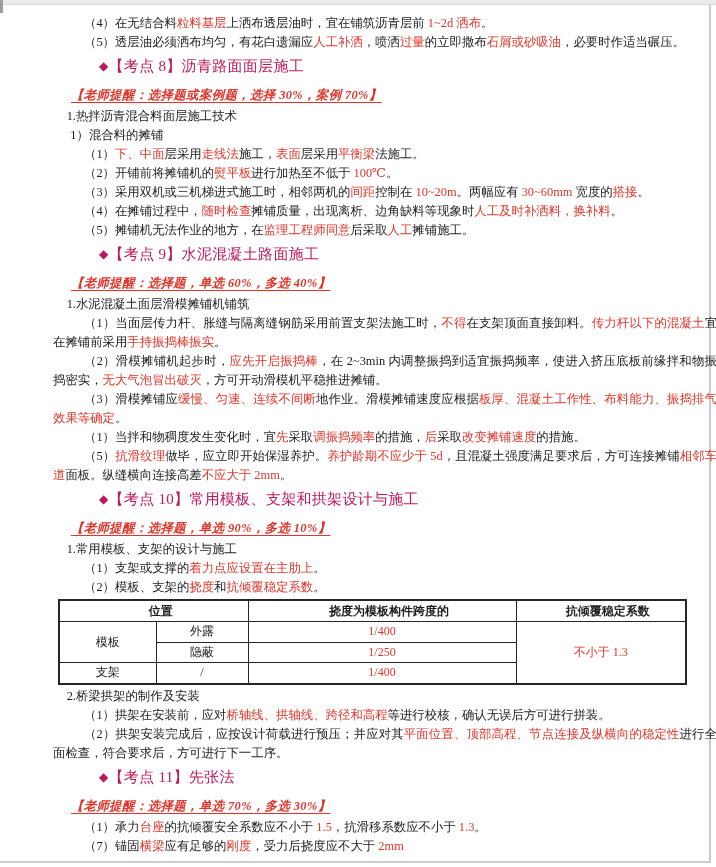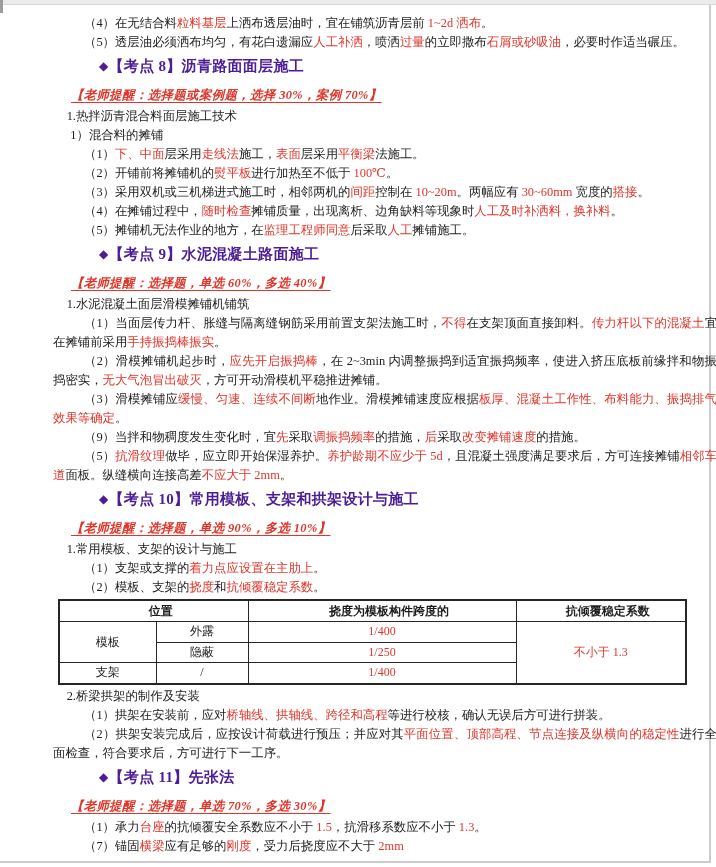--- a/index.html
+++ b/index.html
@@ -8,21 +8,21 @@
   .top-strip{position:absolute;top:0;left:0;right:0;height:4px;background:#ebebeb;border-bottom:1px solid #d8d8d8;}
   .corner{position:absolute;top:0;left:0;width:3px;height:13px;background:#9c9c9c;}
   .right-line{position:absolute;top:5px;right:5px;width:2px;bottom:4px;background:#cccccc;}
   .bottom-line{position:absolute;left:0;right:5px;bottom:4px;height:2px;background:#cccccc;}
 
   .content{position:absolute;top:14px;left:53px;width:664px;font-size:12.4px;line-height:19px;text-align:justify;}
   .content p{margin:0;padding:0;}
   p.item{text-indent:2.5em;}
   p.sub1{text-indent:1.1em;}
   p.sub2{text-indent:1.4em;}
-  h2.heading{font-size:15px;font-weight:bold;color:#4c1d95;margin:4px 0 4px 46px;line-height:20px;text-align:left;letter-spacing:.3px;}
+  h2.heading{font-size:15px;font-weight:normal;color:#be185d;margin:4px 0 4px 46px;line-height:20px;text-align:left;letter-spacing:.3px;}
   h2.heading .diamond{font-size:12px;vertical-align:1px;}
   p.note{color:var(--red);font-weight:bold;font-style:italic;text-decoration:underline;text-underline-offset:3px;
          margin:10px 0 2px 18px;text-align:left;letter-spacing:.4px;line-height:19px;}
   .red{color:var(--red);}
 
   table.tbl{border-collapse:collapse;margin:2px 0 2px 5px;width:627px;table-layout:fixed;
             font-size:12px;border:2px solid #262626;}
   table.tbl th,table.tbl td{border:1px solid #262626;text-align:center;vertical-align:middle;
             padding:0 2px;height:19.5px;overflow:hidden;}
   table.tbl th{font-weight:bold;height:20px;padding-left:16px;}
@@ -48,21 +48,21 @@
         <p class="item"><span>（2）开铺前将摊铺机的</span><span class="red">熨平板</span><span>进行加热至不低于 </span><span class="red">100℃</span><span>。</span></p>
         <p class="item"><span>（3）采用双机或三机梯进式施工时，相邻两机的</span><span class="red">间距</span><span>控制在 </span><span class="red">10~20m</span><span>。两幅应有 </span><span class="red">30~60mm</span><span> 宽度的</span><span class="red">搭接</span><span>。</span></p>
         <p class="item"><span>（4）在摊铺过程中，</span><span class="red">随时检查</span><span>摊铺质量，出现离析、边角缺料等现象时</span><span class="red">人工及时补洒料，换补料</span><span>。</span></p>
         <p class="item"><span>（5）摊铺机无法作业的地方，在</span><span class="red">监理工程师同意</span><span>后采取</span><span class="red">人工</span><span>摊铺施工。</span></p>
         <h2 class="heading"><span class="diamond">◆</span><span>【考点 9】水泥混凝土路面施工</span></h2>
         <p class="note"><span class="red">【老师提醒：选择题，单选 60%，多选 40%】</span></p>
         <p class="sub1"><span>1.水泥混凝土面层滑模摊铺机铺筑</span></p>
         <p class="item"><span>（1）当面层传力杆、胀缝与隔离缝钢筋采用前置支架法施工时，</span><span class="red">不得</span><span>在支架顶面直接卸料。</span><span class="red">传力杆以下的混凝土</span><span>宜在摊铺前采用</span><span class="red">手持振捣棒振实</span><span>。</span></p>
         <p class="item"><span>（2）滑模摊铺机起步时，</span><span class="red">应先开启振捣棒</span><span>，在 2~3min 内调整振捣到适宜振捣频率，使进入挤压底板前缘拌和物振捣密实，</span><span class="red">无大气泡冒出破灭</span><span>，方可开动滑模机平稳推进摊铺。</span></p>
         <p class="item"><span>（3）滑模摊铺应</span><span class="red">缓慢、匀速、连续不间断</span><span>地作业。滑模摊铺速度应根据</span><span class="red">板厚、混凝土工作性、布料能力、振捣排气效果等确定</span><span>。</span></p>
-        <p class="item"><span>（9）当拌和物稠度发生变化时，宜</span><span class="red">先</span><span>采取</span><span class="red">调振捣频率</span><span>的措施，</span><span class="red">后</span><span>采取</span><span class="red">改变摊铺速度</span><span>的措施。</span></p>
+        <p class="item"><span>（1）当拌和物稠度发生变化时，宜</span><span class="red">先</span><span>采取</span><span class="red">调振捣频率</span><span>的措施，</span><span class="red">后</span><span>采取</span><span class="red">改变摊铺速度</span><span>的措施。</span></p>
         <p class="item"><span>（5）</span><span class="red">抗滑纹理</span><span>做毕，应立即开始保湿养护。</span><span class="red">养护龄期不应少于 5d</span><span>，且混凝土强度满足要求后，方可连接摊铺</span><span class="red">相邻车道</span><span>面板。纵缝横向连接高差</span><span class="red">不应大于 2mm</span><span>。</span></p>
         <h2 class="heading"><span class="diamond">◆</span><span>【考点 10】常用模板、支架和拱架设计与施工</span></h2>
         <p class="note"><span class="red">【老师提醒：选择题，单选 90%，多选 10%】</span></p>
         <p class="sub1"><span>1.常用模板、支架的设计与施工</span></p>
         <p class="item"><span>（1）支架或支撑的</span><span class="red">着力点应设置在主肋上</span><span>。</span></p>
         <p class="item"><span>（2）模板、支架的</span><span class="red">挠度</span><span>和</span><span class="red">抗倾覆稳定系数</span><span>。</span></p>
       </div>
 
     <table class="tbl">
       <colgroup>

